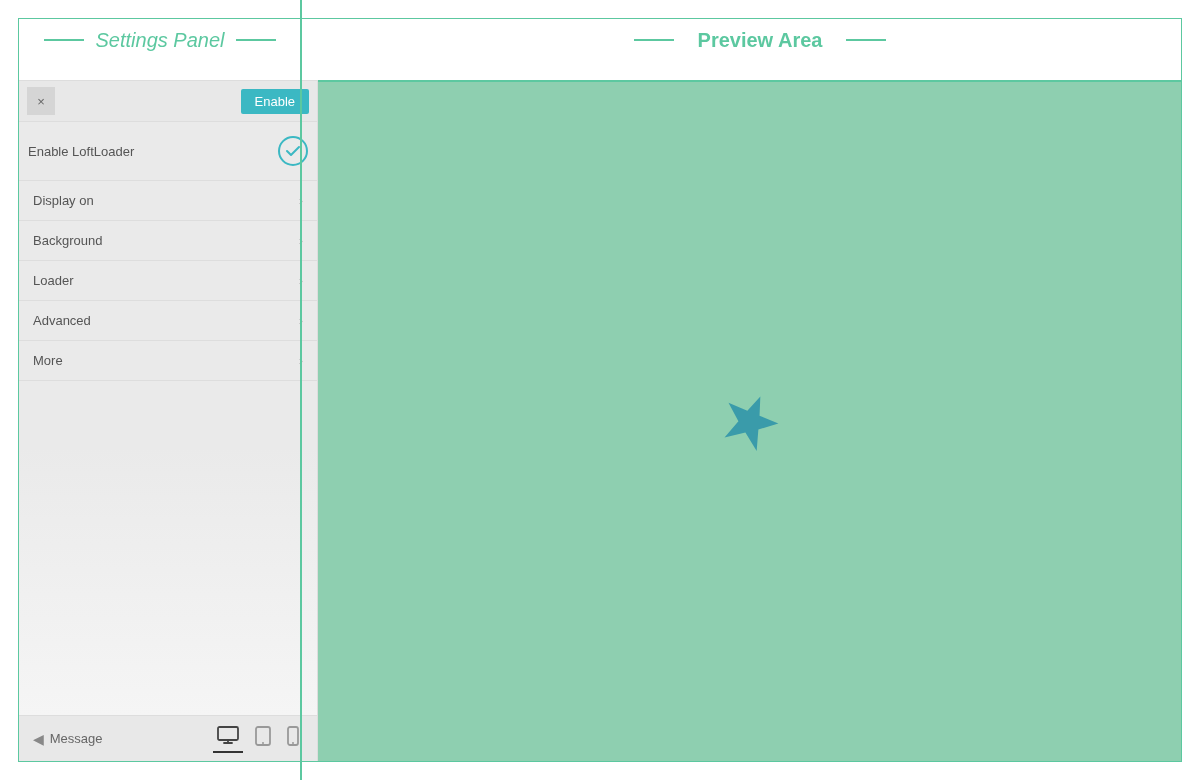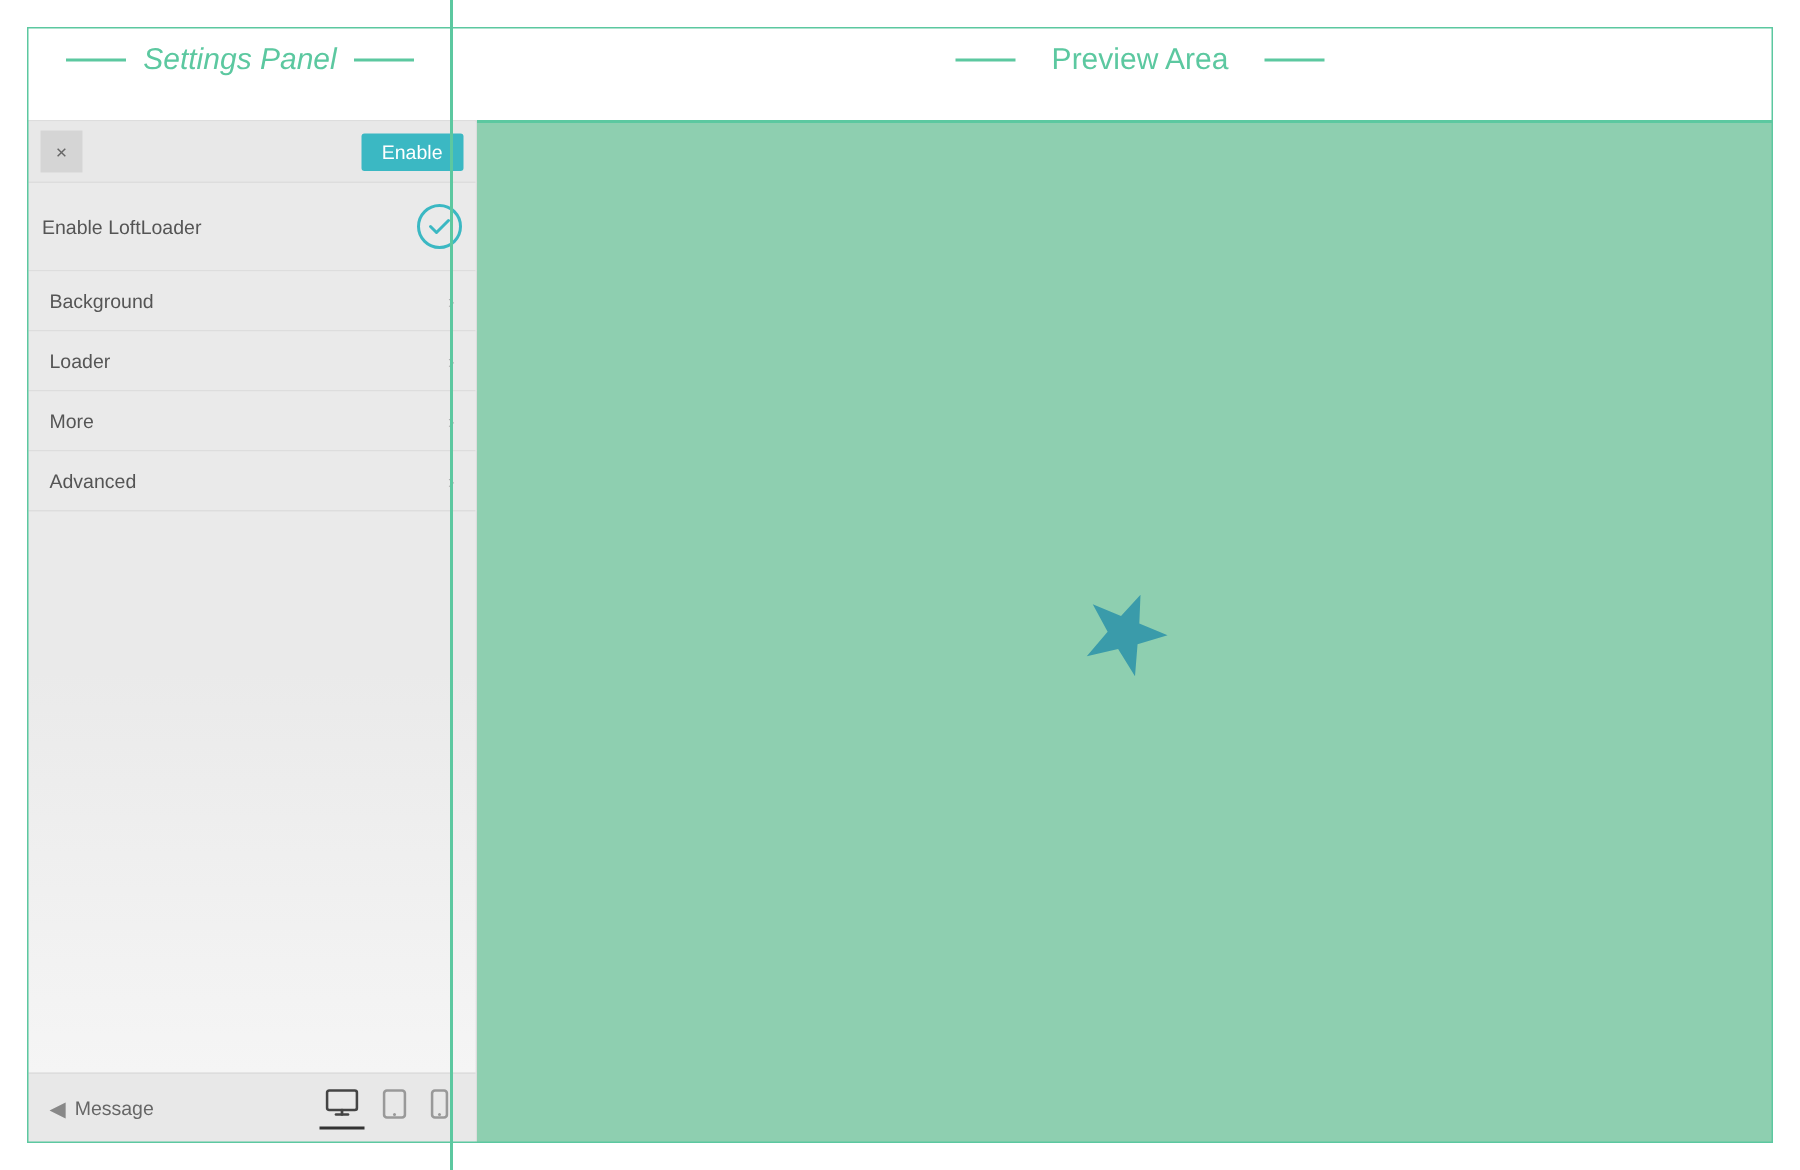--- a/index.html
+++ b/index.html
@@ -74,21 +74,21 @@
       justify-content: center;
       height: 100%;
     }
 
     .preview-label-inner {
       display: flex;
       align-items: center;
       gap: 12px;
       color: #5cc8a0;
       font-size: 20px;
-      font-weight: 400;
+      font-weight: 700;
     }
 
     
     .main-content {
       position: absolute;
       top: 80px;
       left: 18px;
       right: 18px;
       bottom: 18px;
       display: flex;
@@ -366,33 +366,37 @@
       <span class="enable-label">Enable LoftLoader</span>
       <div class="toggle-check">
         <svg width="16" height="16" viewBox="0 0 16 16">
           <polyline points="2,8 6,12 14,4" stroke="#3bb8c3" stroke-width="2" fill="none" stroke-linecap="round" stroke-linejoin="round"></polyline>
         </svg>
       </div>
     </div>
 
     <div class="menu-list">
       <div class="menu-item">
+        <span class="menu-item-label">Display on</span>
+        <span class="chevron-icon">›</span>
+      </div>
+      <div class="menu-item">
         <span class="menu-item-label">Background</span>
         <span class="chevron-icon">›</span>
       </div>
       <div class="menu-item">
         <span class="menu-item-label">Loader</span>
         <span class="chevron-icon">›</span>
       </div>
       <div class="menu-item">
+        <span class="menu-item-label">Advanced</span>
+        <span class="chevron-icon">›</span>
+      </div>
+      <div class="menu-item">
         <span class="menu-item-label">More</span>
-        <span class="chevron-icon">›</span>
-      </div>
-      <div class="menu-item">
-        <span class="menu-item-label">Advanced</span>
         <span class="chevron-icon">›</span>
       </div>
     </div>
 
     <div class="panel-empty"></div>
 
     <div class="panel-bottom">
       <button class="collapse-btn">
         <span style="font-size:14px; color:#888;">◀</span>
         <span>Message</span>

